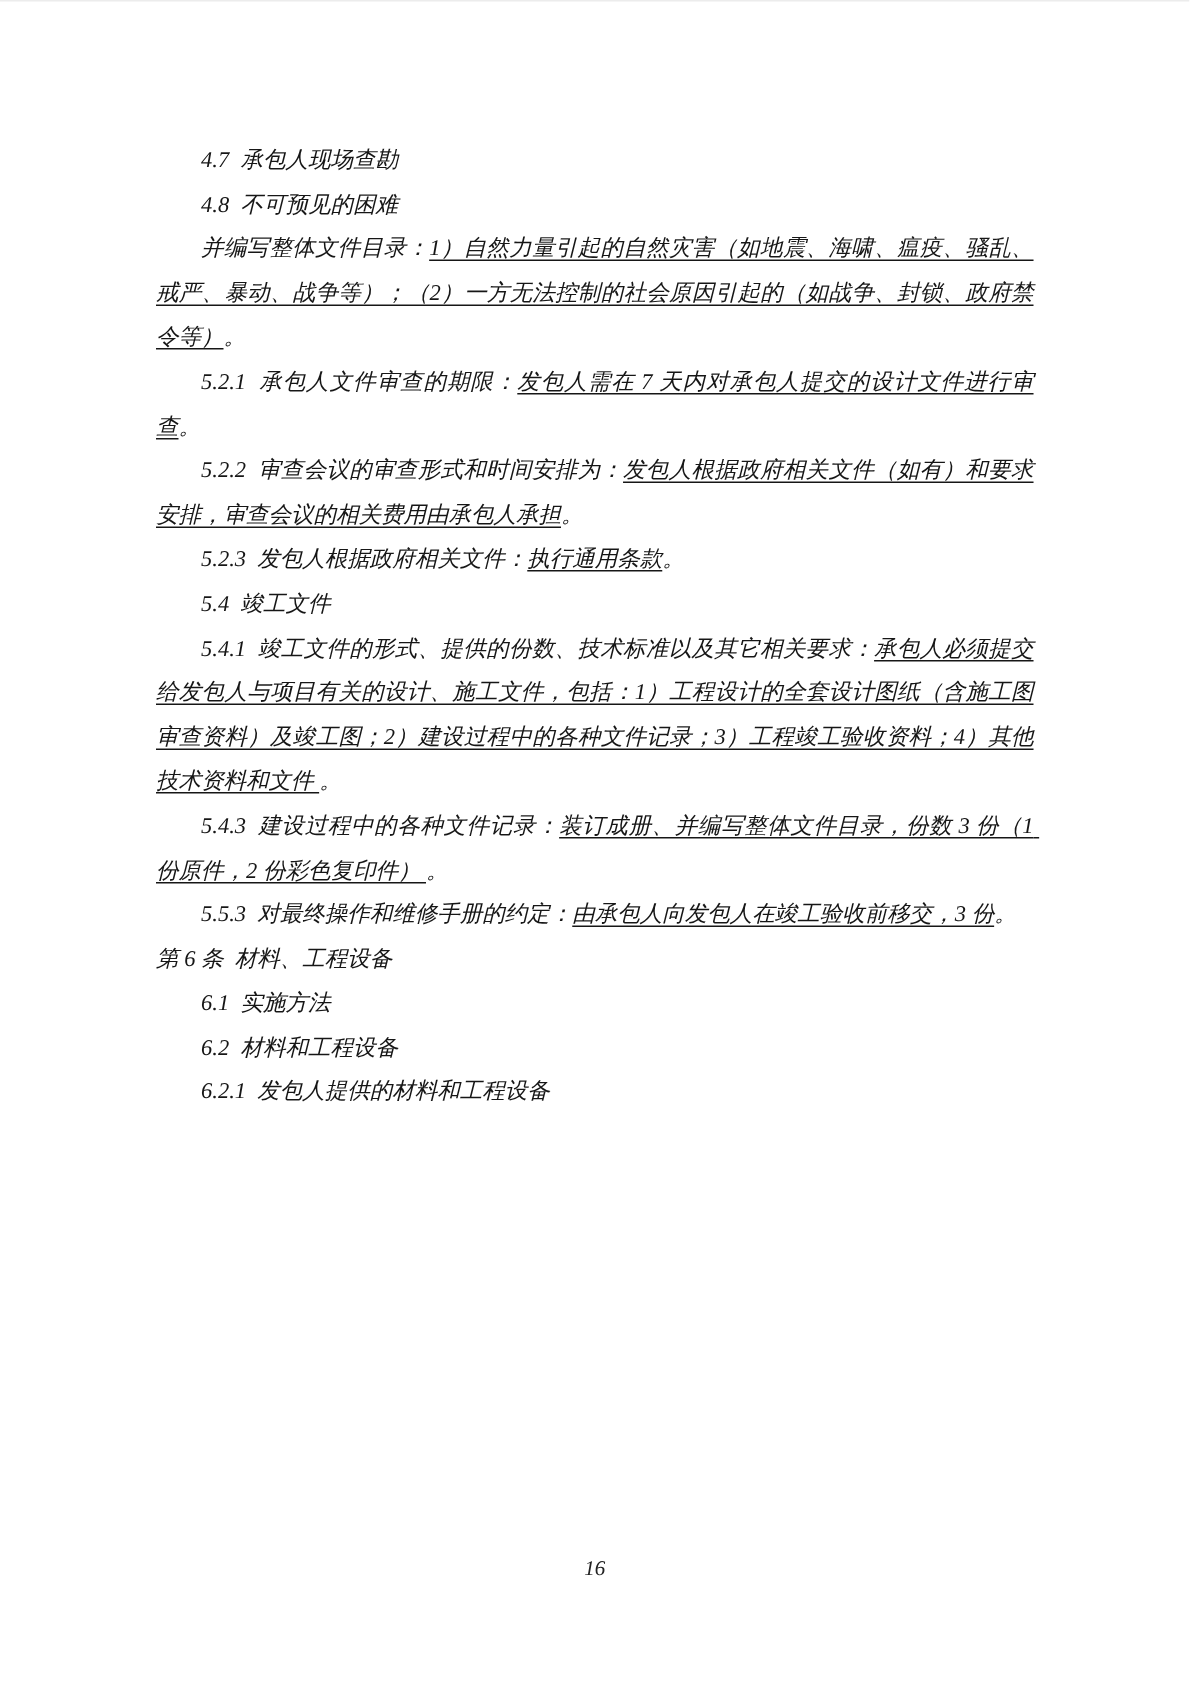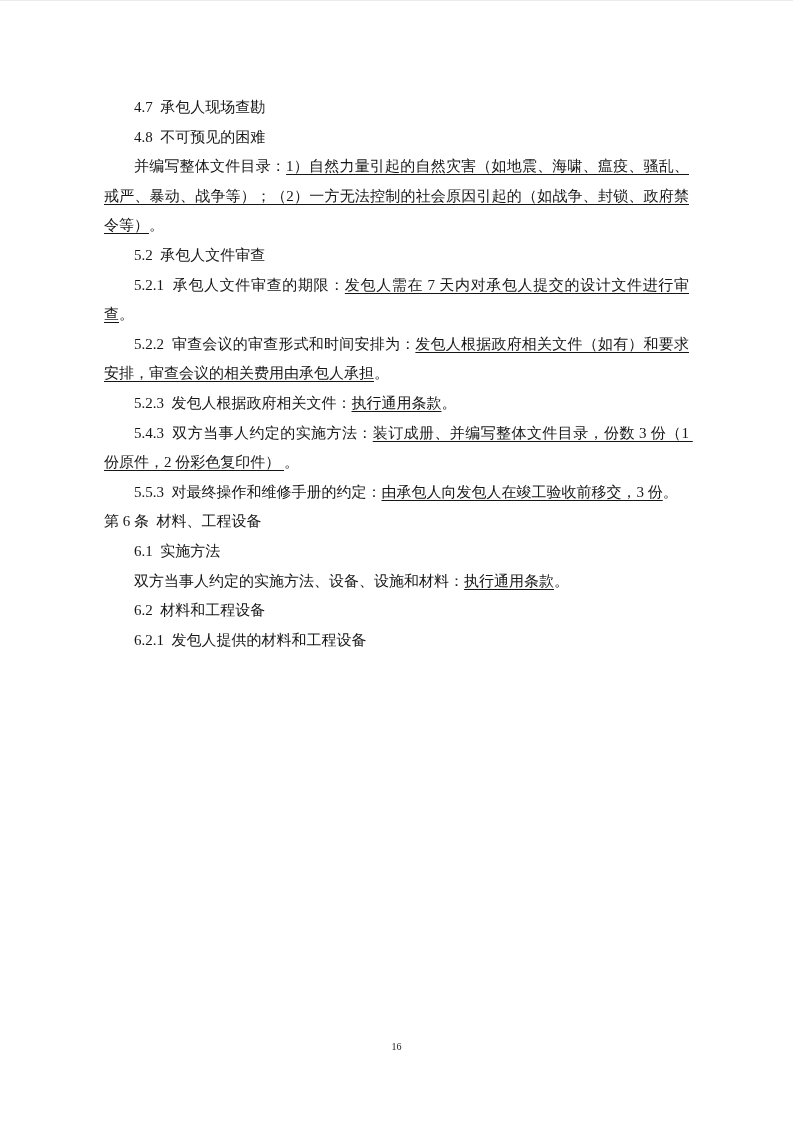--- a/index.html
+++ b/index.html
@@ -10,20 +10,21 @@
   .page {
     position: relative;
     width: 793px;
     height: 1122px;
     background: #ffffff;
     overflow: hidden;
     font-family: "Liberation Serif", "DejaVu Serif", serif;
     color: #161616;
     border-top: 1px solid #ececec;
     box-sizing: border-box;
+    font-style: italic;
   }
   .content {
     position: absolute;
     left: 104px;
     top: 92px;
     width: 585px;
     font-size: 15px;
     line-height: 29.6px;
     text-align: justify;
   }
@@ -41,41 +42,41 @@
     text-decoration: underline;
     text-underline-offset: 3px;
     text-decoration-thickness: 1px;
   }
   .footer {
     position: absolute;
     top: 1036px;
     left: 0;
     width: 100%;
     text-align: center;
-    font-size: 10px;
+    font-size: 14px;
     line-height: 20px;
     color: #222222;
   }
 </style>
 </head>
 <body>
 
 <div class="page">
   <div class="content">
       <p class="indent"><span>4.7  承包人现场查勘</span></p>
       <p class="indent"><span>4.8  不可预见的困难</span></p>
       <p class="indent"><span>并编写整体文件目录：</span><span class="u">1）自然力量引起的自然灾害（如地震、海啸、瘟疫、骚乱、戒严、暴动、战争等）；（2）一方无法控制的社会原因引起的（如战争、封锁、政府禁令等）</span><span>。</span></p>
-      <p class="indent"><span>5.2  承包人文件审查</span></p>
       <p class="indent"><span>5.2.1  承包人文件审查的期限：</span><span class="u">发包人需在 7 天内对承包人提交的设计文件进行审查</span><span>。</span></p>
       <p class="indent"><span>5.2.2  审查会议的审查形式和时间安排为：</span><span class="u">发包人根据政府相关文件（如有）和要求安排，审查会议的相关费用由承包人承担</span><span>。</span></p>
       <p class="indent"><span>5.2.3  发包人根据政府相关文件：</span><span class="u">执行通用条款</span><span>。</span></p>
-      <p class="indent"><span>5.4.3  双方当事人约定的实施方法：</span><span class="u">装订成册、并编写整体文件目录，份数 3 份（1 份原件，2 份彩色复印件） </span><span>。</span></p>
+      <p class="indent"><span>5.4  竣工文件</span></p>
+      <p class="indent"><span>5.4.1  竣工文件的形式、提供的份数、技术标准以及其它相关要求：</span><span class="u">承包人必须提交给发包人与项目有关的设计、施工文件，包括：1）工程设计的全套设计图纸（含施工图审查资料）及竣工图；2）建设过程中的各种文件记录；3）工程竣工验收资料；4）其他技术资料和文件 </span><span>。</span></p>
+      <p class="indent"><span>5.4.3  建设过程中的各种文件记录：</span><span class="u">装订成册、并编写整体文件目录，份数 3 份（1 份原件，2 份彩色复印件） </span><span>。</span></p>
       <p class="indent"><span>5.5.3  对最终操作和维修手册的约定：</span><span class="u">由承包人向发包人在竣工验收前移交，3 份</span><span>。</span></p>
       <p class="heading"><span>第 6 条  材料、工程设备</span></p>
       <p class="indent"><span>6.1  实施方法</span></p>
-      <p class="indent"><span>双方当事人约定的实施方法、设备、设施和材料：</span><span class="u">执行通用条款</span><span>。</span></p>
       <p class="indent"><span>6.2  材料和工程设备</span></p>
       <p class="indent"><span>6.2.1  发包人提供的材料和工程设备</span></p>
     </div>
   <div class="footer">
     <span>16</span>
   </div>
 </div>
 
 </body></html>

